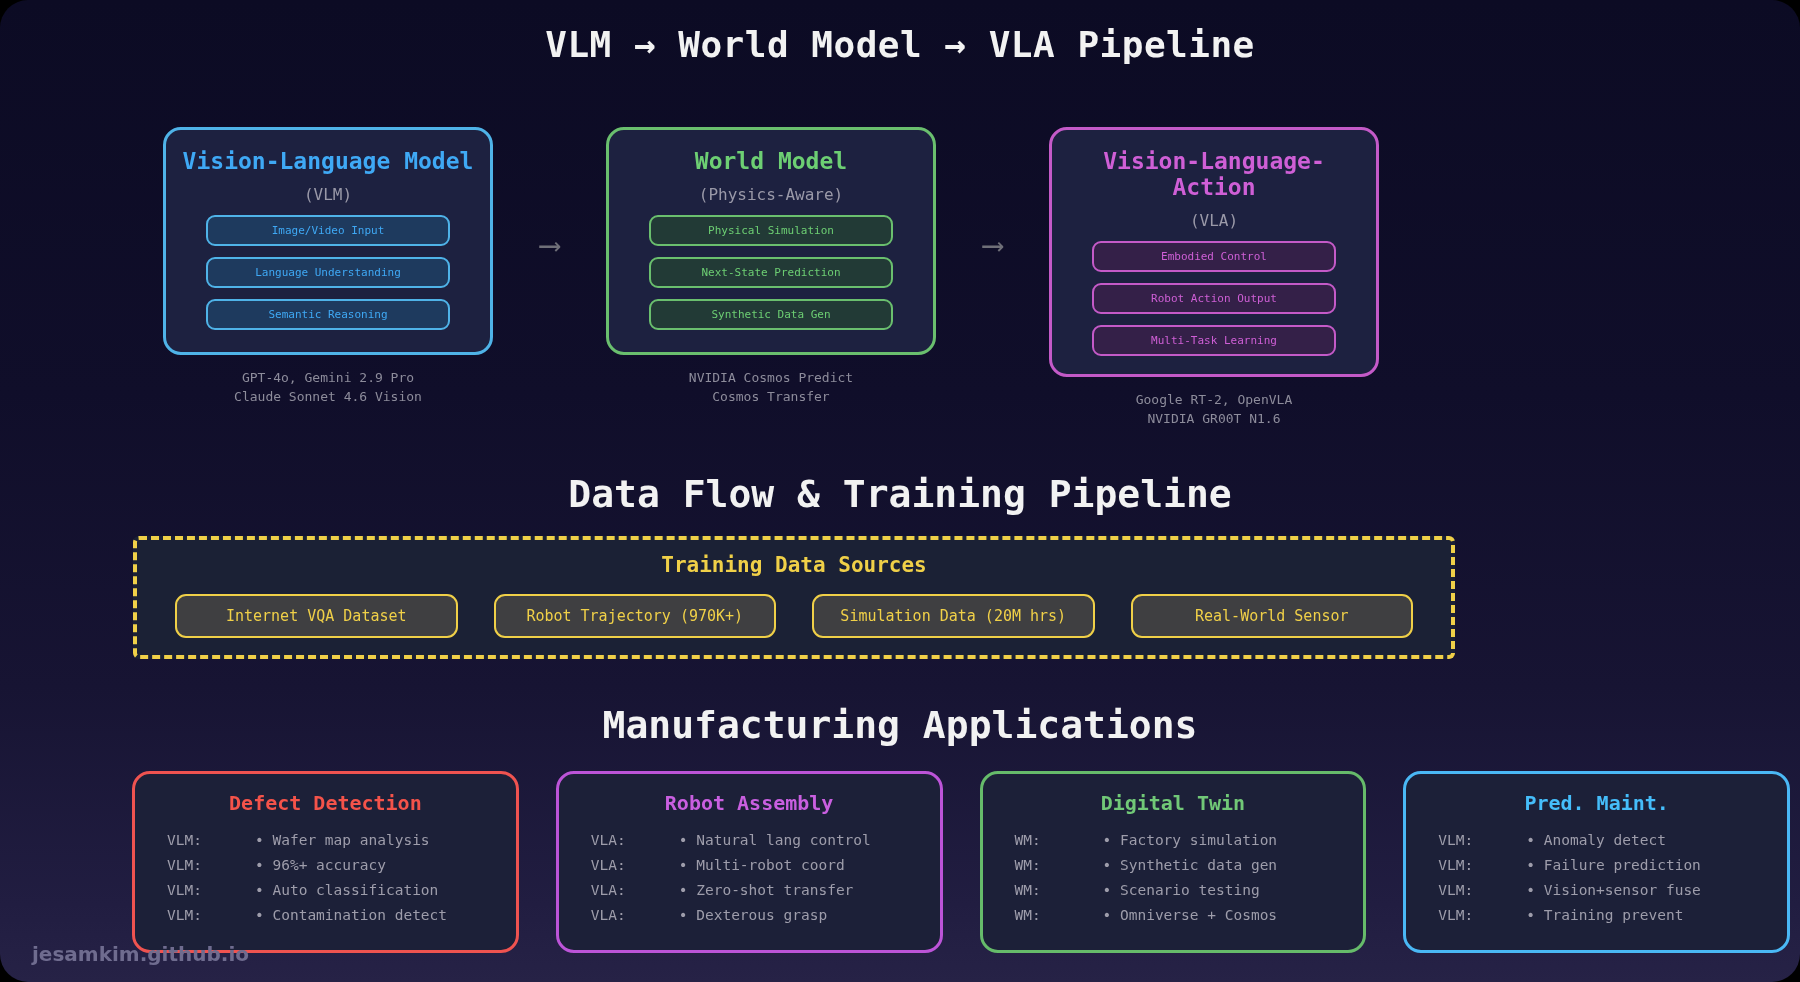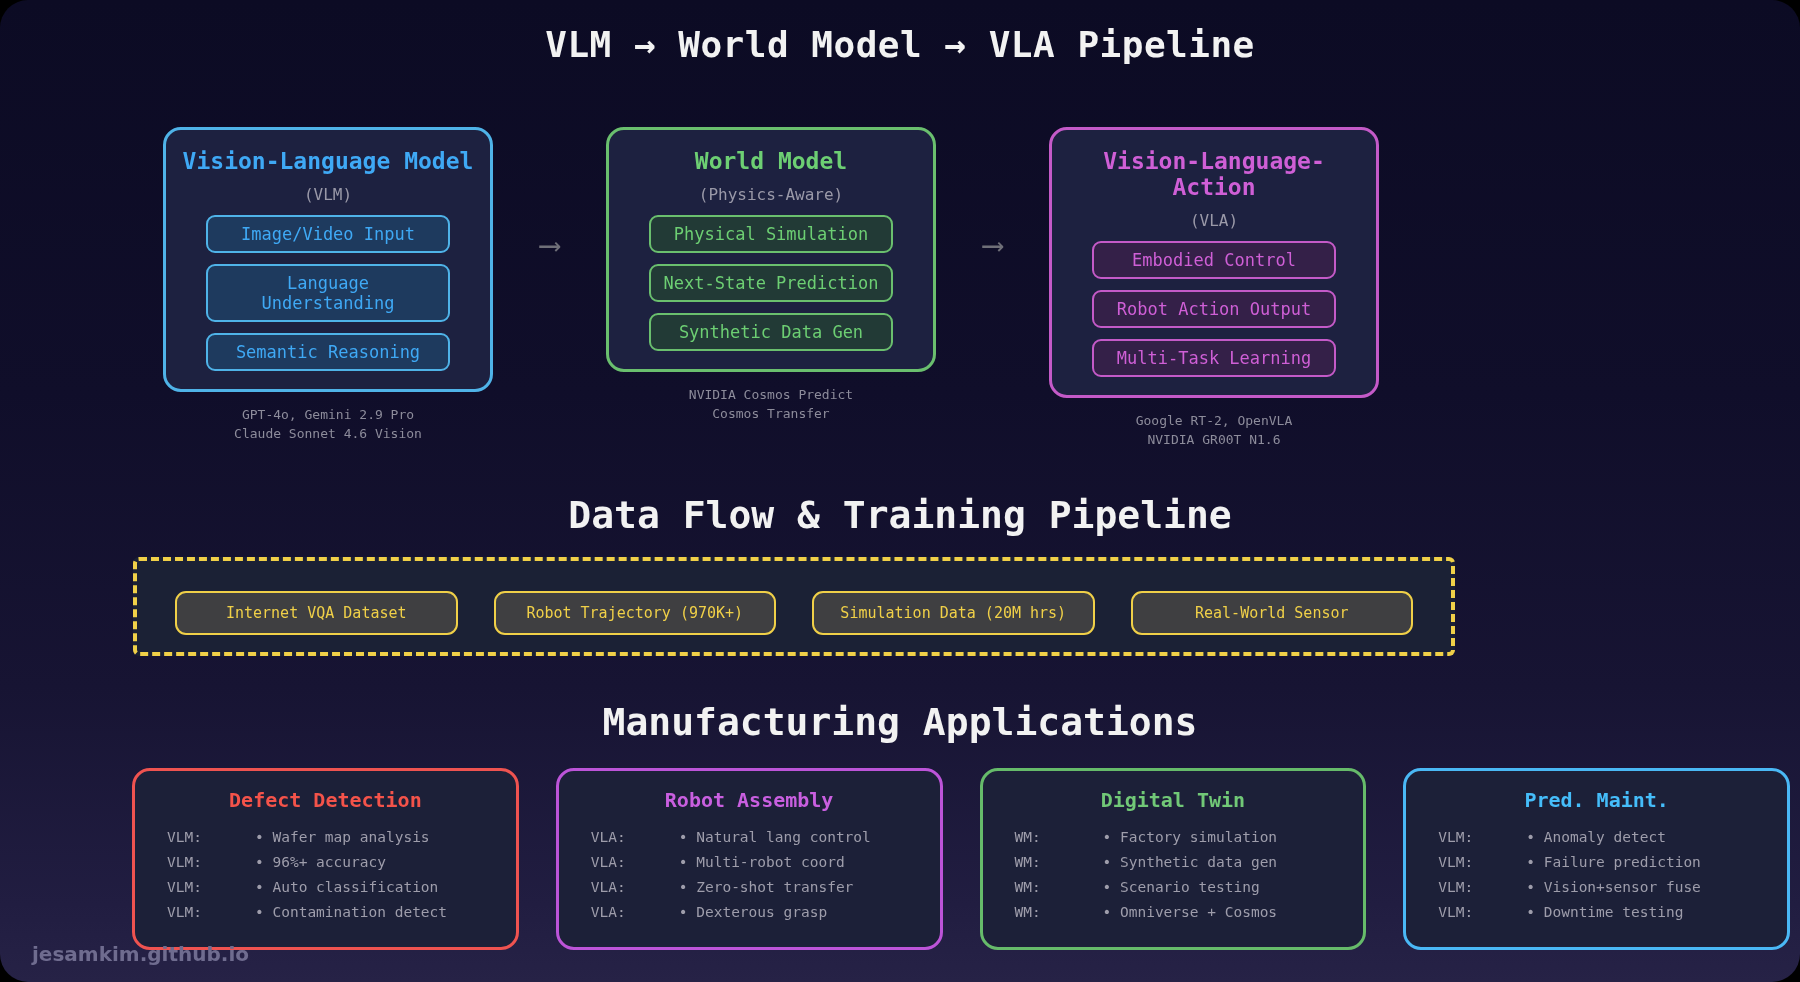--- a/index.html
+++ b/index.html
@@ -18,21 +18,21 @@
   .model-col { width:330px; }
   .model-box {
     box-sizing:border-box; width:330px; min-height:228px;
     border:3.5px solid var(--accent); border-radius:18px;
     background:#1d2140; padding:18px 16px 18px;
   }
   .model-title { text-align:center; font-size:23px; font-weight:bold; color:var(--title); }
   .model-sub { text-align:center; font-size:16px; color:#9a99a8; margin-top:11px; }
   .pill {
     border:2px solid var(--accent); border-radius:9px; background:var(--fill);
-    color:var(--title); font-size:17px; text-align:center;
+    color:var(--title); font-size:11px; text-align:center;
     padding:7px 8px; margin:11px 24px 0;
   }
   .pill:first-of-type { margin-top:17px; }
   .model-foot { margin-top:13px; text-align:center; color:#8d8c9b; font-size:13px; line-height:19px; }
   .arrow-cell { width:113px; text-align:center; color:#6f6f78; font-size:30px; padding-top:100px; }
   
   .section-heading {
     margin:0; padding-top:44px; text-align:center;
     color:#f2f2f2; font-size:38px; font-weight:bold;
   }
@@ -120,20 +120,21 @@
         <div>Google RT-2, OpenVLA</div>
         <div>NVIDIA GR00T N1.6</div>
       </div>
     </div>
 
   </div>
 
   <h2 class="section-heading">Data Flow &amp; Training Pipeline</h2>
 
   <div class="training-box" style="--accent: #f0d048; --fill: #3f3f41;">
+    <div class="training-title">Training Data Sources</div>
     <div class="sources-row">
       <div class="source-box">Internet VQA Dataset</div>
       <div class="source-box">Robot Trajectory (970K+)</div>
       <div class="source-box">Simulation Data (20M hrs)</div>
       <div class="source-box">Real-World Sensor</div>
     </div>
   </div>
 
   <h2 class="section-heading">Manufacturing Applications</h2>
 
@@ -215,21 +216,21 @@
         <div class="app-row">
           <span class="lbl">VLM:</span>
           <span>• Failure prediction</span>
         </div>
         <div class="app-row">
           <span class="lbl">VLM:</span>
           <span>• Vision+sensor fuse</span>
         </div>
         <div class="app-row">
           <span class="lbl">VLM:</span>
-          <span>• Downtime testing</span>
+          <span>• Training prevent</span>
         </div>
       </div>
     </div>
 
   </div>
 
   <div class="watermark">jesamkim.github.io</div>
 
 </div>
 

